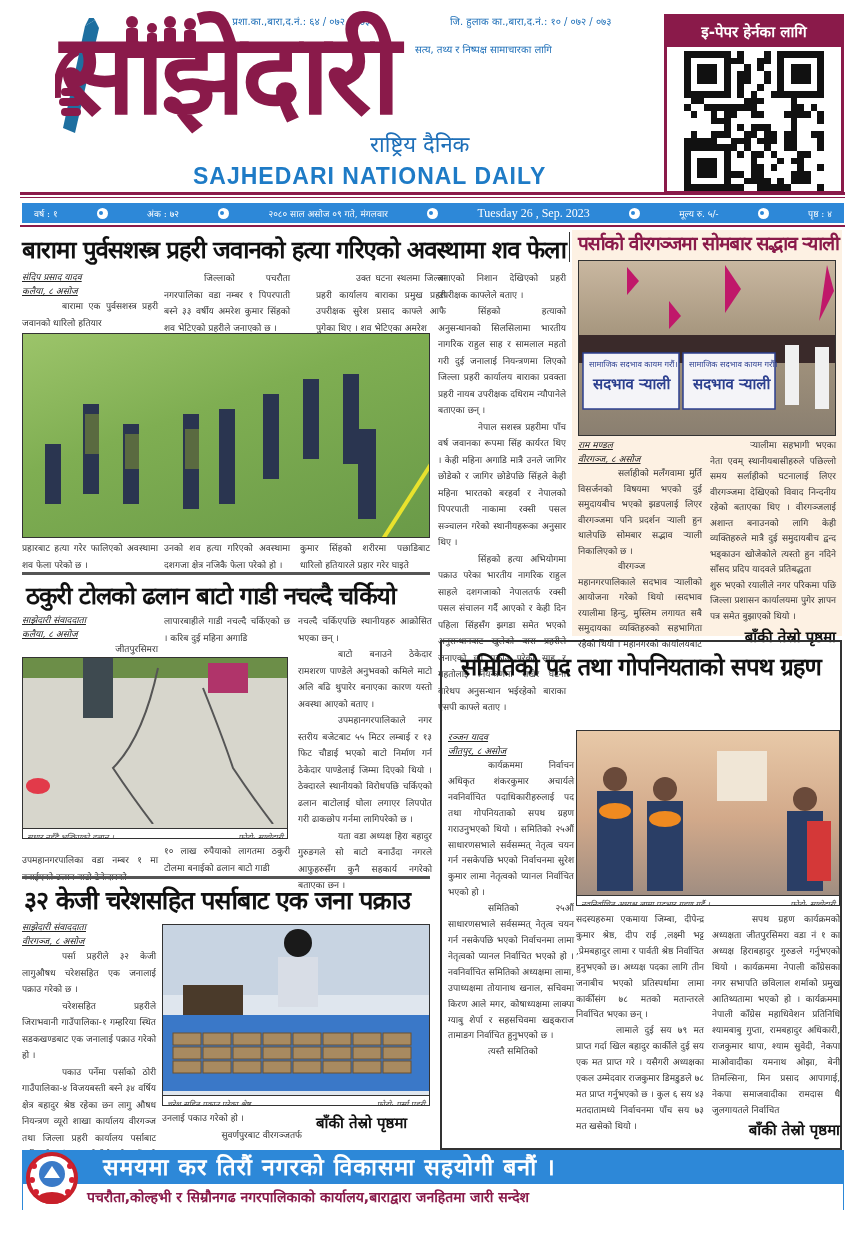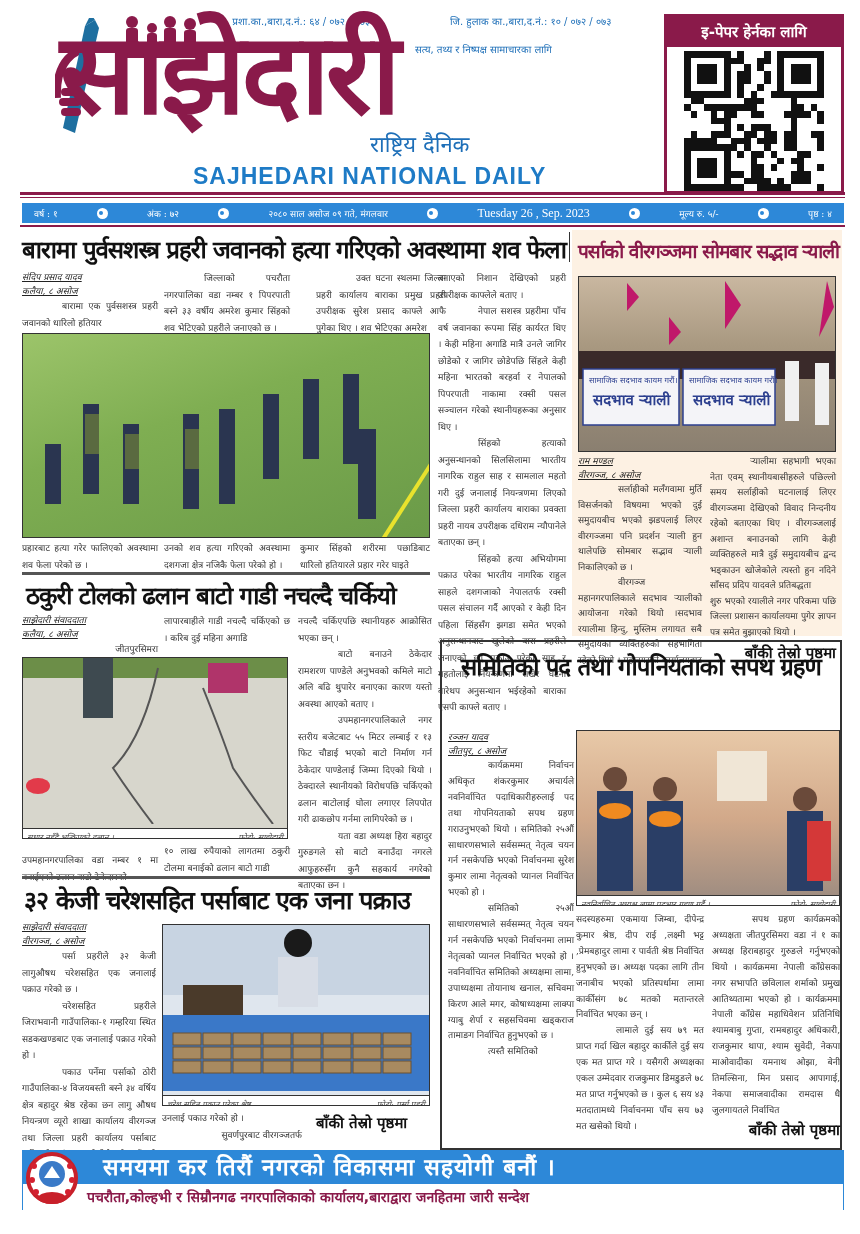--- a/index.html
+++ b/index.html
@@ -578,28 +578,28 @@
     <p style="text-indent:0">प्रहारबाट हत्या गरेर फालिएको अवस्थामा शव फेला परेको छ ।</p>
   </div>
 <div class="abs col" style="left:164px;top:540px;width:126px">
     <p style="text-indent:0">उनको शव हत्या गरिएको अवस्थामा दशगजा क्षेत्र नजिकै फेला परेको हो ।</p>
   </div>
 <div class="abs col" style="left:300px;top:540px;width:130px">
     <p style="text-indent:0">कुमार सिंहको शरीरमा पछाडिबाट धारिलो हतियारले प्रहार गरेर घाइते</p>
   </div>
 <div class="abs col" style="left:438px;top:270px;width:128px">
   <p style="text-indent:0">बनाएको निशान देखिएको प्रहरी उपरीक्षक काफ्लेले बताए ।</p>
+  <p>सिंहको हत्याको अनुसन्धानको सिलसिलामा भारतीय नागरिक राहुल साह र सामलाल महतो गरी दुई जनालाई नियन्त्रणमा लिएको जिल्ला प्रहरी कार्यालय बाराका प्रवक्ता प्रहरी नायब उपरीक्षक दधिराम न्यौपानेले बताएका छन् ।</p>
   <p>नेपाल सशस्त्र प्रहरीमा पाँच वर्ष जवानका रूपमा सिंह कार्यरत थिए । केही महिना अगाडि मात्रै उनले जागिर छोडेको र जागिर छोडेपछि सिंहले केही महिना भारतको बरहर्वा र नेपालको पिपरपाती नाकामा रक्सी पसल सञ्चालन गरेको स्थानीयहरूका अनुसार थिए ।</p>
-  <p>सिंहको हत्याको अनुसन्धानको सिलसिलामा भारतीय नागरिक राहुल साह र सामलाल महतो गरी दुई जनालाई नियन्त्रणमा लिएको जिल्ला प्रहरी कार्यालय बाराका प्रवक्ता प्रहरी नायब उपरीक्षक दधिराम न्यौपानेले बताएका छन् ।</p>
   <p>सिंहको हत्या अभियोगमा पक्राउ परेका भारतीय नागरिक राहुल साहले दशगजाको नेपालतर्फ रक्सी पसल संचालन गर्दै आएको र केही दिन पहिला सिंहसँग झगडा समेत भएको अनुसन्धानबाट खुलेको बारा प्रहरीले जनाएको छ। पक्राउ परेका साह र महतोलाई नियन्त्रणमा राखेर घटना बारेथप अनुसन्धान भईरहेको बाराका एसपी काफ्ले बताए ।</p>
 </div>
 <div class="abs hline" style="left:22px;top:572px;width:408px"></div>
 
 <div id="veer" class="abs">
-  <div class="headline" style="font-size:19px;padding:8px 6px;color:#8a1a4a">पर्साको वीरगञ्जमा सोमबार सद्भाव र्‍याली</div>
+  <div class="headline" style="font-size:19px;padding:0 6px;color:#8a1a4a">पर्साको वीरगञ्जमा सोमबार सद्भाव र्‍याली</div>
   <div class="photo" style="margin:4px 6px 0;height:176px;background:linear-gradient(180deg,#c9b7a0 0%,#a89880 40%,#8a7f70 100%);position:relative">
     <svg width="258" height="176" viewBox="0 0 258 176" style="position:absolute;left:0;top:0">
       <g fill="#c0186a">
           <polygon points="48,6 60,20 48,34"></polygon>
           <polygon points="146,4 162,28 146,52"></polygon>
           <polygon points="248,4 255,30 240,60"></polygon>
           <polygon points="90,40 102,55 90,68"></polygon>
         </g>
       <g fill="#3a2a2a">
           <rect x="0" y="74" width="258" height="28"></rect>

